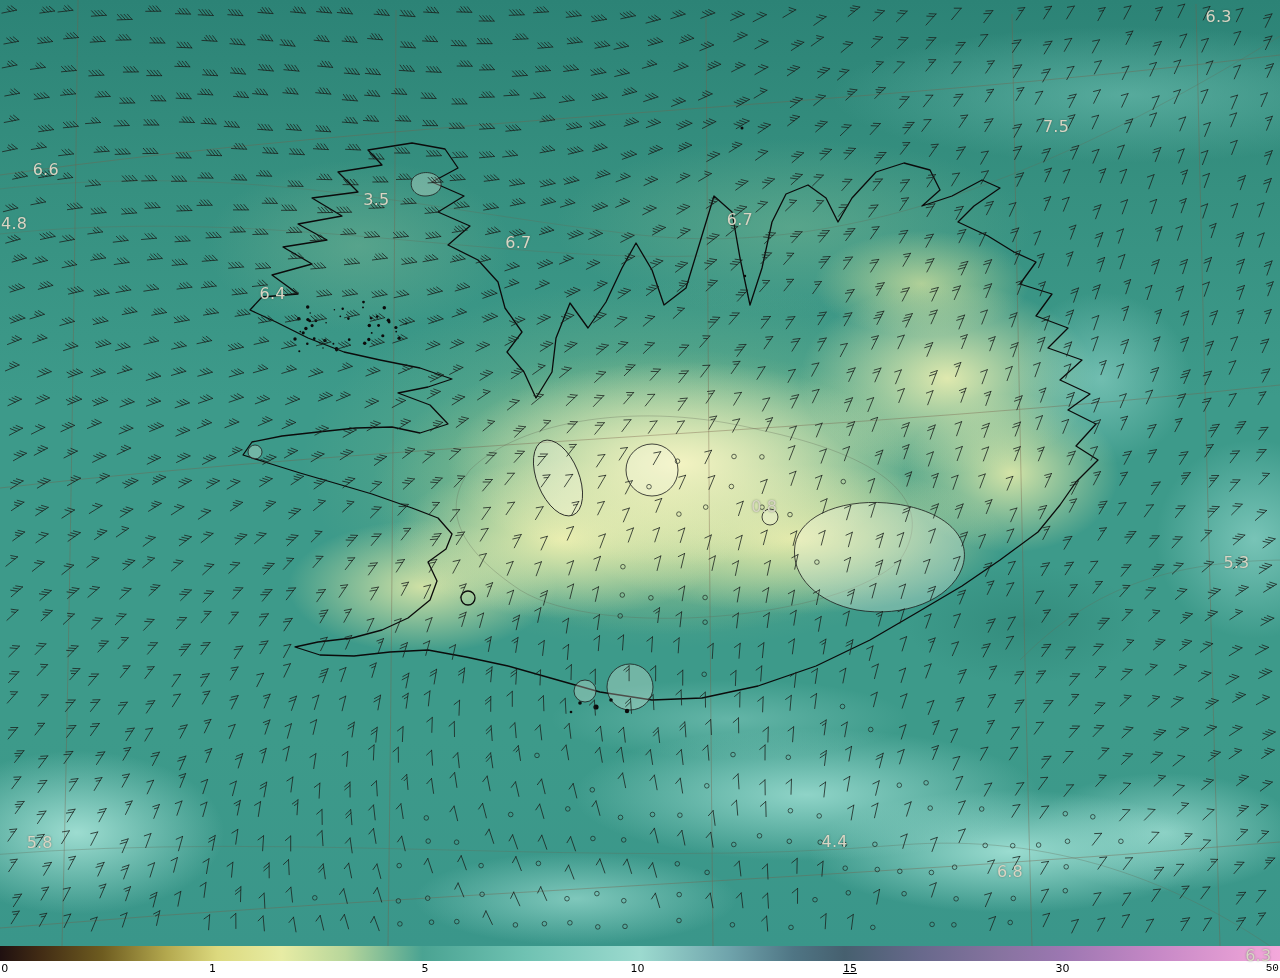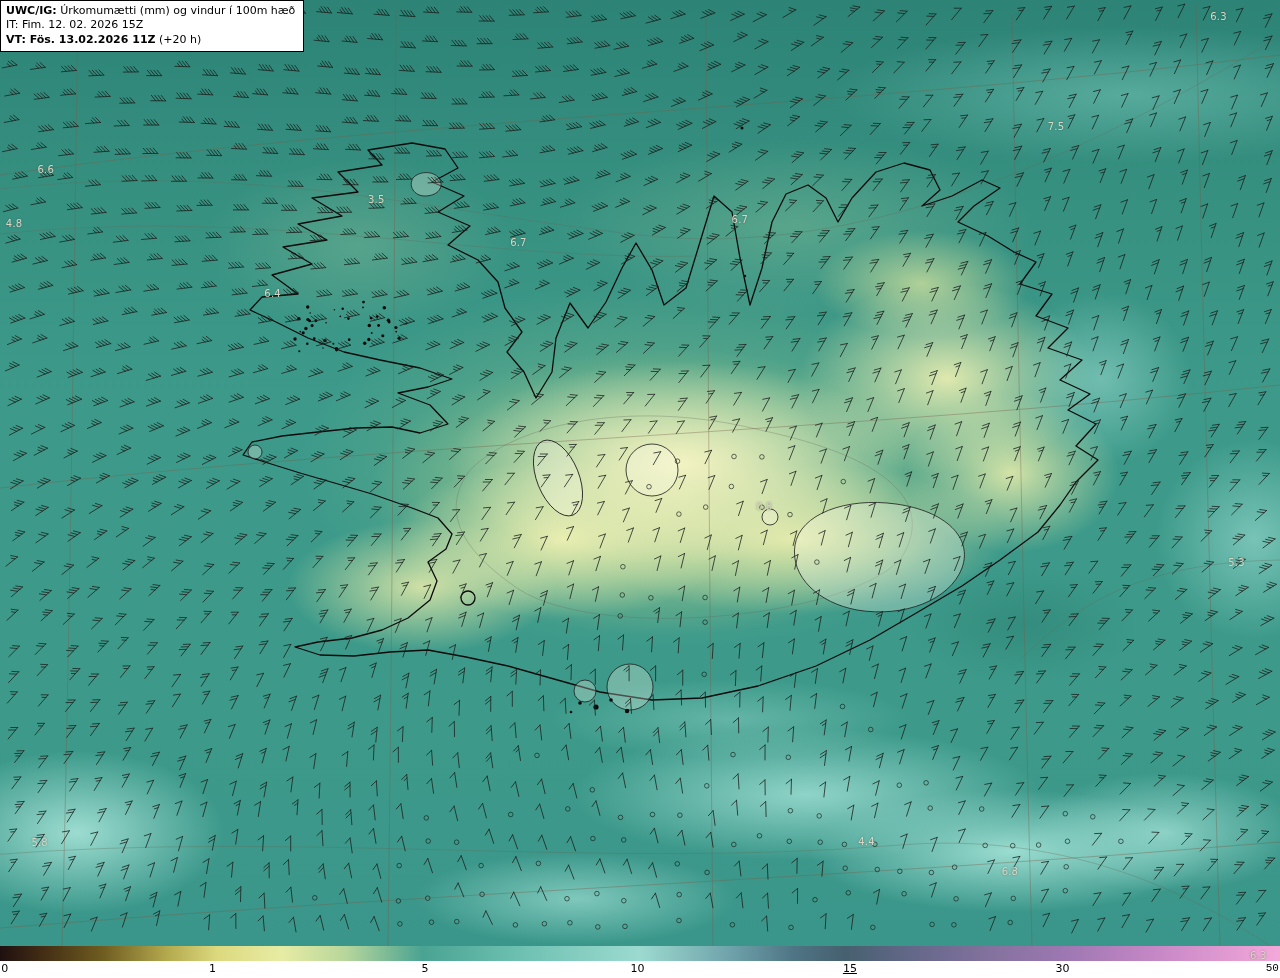--- a/index.html
+++ b/index.html
@@ -36,21 +36,21 @@
   #map-svg{position:absolute;left:0;top:0;width:1280px;height:946px;z-index:2}
   #graticule path{stroke:rgba(122,92,70,.38);fill:none;stroke-width:1}
   #contours path{stroke:rgba(100,105,88,.32);fill:none;stroke-width:1}
   #coast path, #coast circle{stroke:#0b0b0b;fill:none;stroke-width:1.3;stroke-linejoin:round}
   #glaciers path, #glaciers circle, #glaciers ellipse{stroke:#1a1a1a;stroke-width:.8;fill:rgba(252,252,238,.28)}
   #islands circle{fill:#0b0b0b;stroke:none}
   #barbs path{stroke:rgba(25,32,28,.78);stroke-width:1;fill:none;stroke-linecap:round}
   #barbs circle{stroke:rgba(25,32,28,.66);fill:none;stroke-width:1}
 
   #labels{position:absolute;inset:0;pointer-events:none;z-index:6}
-  .map-label{position:absolute;font-size:10px;color:#d9d5c4;transform:translate(-50%,-50%);
+  .map-label{position:absolute;font-size:16px;color:#d9d5c4;transform:translate(-50%,-50%);
              text-shadow:0 0 2px rgba(45,70,60,.55);letter-spacing:.2px}
 
   .titlebox{position:absolute;left:0;top:0;z-index:7;background:#fff;border:1px solid #000;
             padding:3px 8px 4px 5px;font-size:11px;line-height:1.3;color:#000;min-width:265px}
   .b{font-weight:bold}
 
   .colorbar{position:absolute;left:0;bottom:0;width:100%;height:32px;z-index:5}
   .cb-band{position:absolute;left:0;top:0;width:100%;height:15px;background:#888}
   .cb-labels{position:absolute;left:0;top:15px;width:100%;height:17px;background:#fff}
   .cb-tick{position:absolute;top:1px;font-size:11px;color:#000;transform:translateX(-50%)}
@@ -1736,30 +1736,25 @@
       <span class="map-label" style="left: 82.5%; top: 12.9%;">7.5</span>
       <span class="map-label" style="left: 1.7%; top: 17.3%; margin-left: 24px;">6.6</span>
       <span class="map-label" style="left: 1.1%; top: 22.8%;">4.8</span>
       <span class="map-label" style="left: 29.4%; top: 20.3%;">3.5</span>
       <span class="map-label" style="left: 57.8%; top: 22.4%;">6.7</span>
       <span class="map-label" style="left: 40.5%; top: 24.7%;">6.7</span>
       <span class="map-label" style="left: 21.3%; top: 30%; text-align: right;">6.4</span>
       <span class="map-label" style="left: 59.7%; top: 51.7%;">0.8</span>
       <span class="map-label" style="left: 96.6%; top: 57.5%;">5.3</span>
       <span class="map-label" style="left: 3.1%; top: 86.1%;">5.8</span>
-      <span class="map-label" style="left: 65.2%; top: 86%; margin-left: 32px;">4.4</span>
+      <span class="map-label" style="left: 65.2%; top: 86%;">4.4</span>
       <span class="map-label" style="left: 78.9%; top: 89.1%;">6.8</span>
       <span class="map-label" style="left: 98.3%; top: 97.6%;">6.3</span>
     </div>
 
-  <div class="titlebox">
-    <div><span class="b">UWC/IG:</span><span> Úrkomumætti (mm) og vindur í 100m hæð</span></div>
-    <div>IT: Fim. 12. 02. 2026 15Z</div>
-    <div><span class="b">VT: Fös. 13.02.2026 11Z</span><span> (+20 h)</span></div>
-  </div>
 
   <div class="colorbar">
     <div class="cb-band" id="cb-band" style="background: linear-gradient(90deg, rgb(31, 16, 16) 0%, rgb(64, 42, 20) 3%, rgb(110, 92, 32) 8%, rgb(179, 168, 78) 13%, rgb(220, 217, 126) 17%, rgb(231, 236, 164) 22%, rgb(183, 214, 155) 27%, rgb(74, 163, 146) 33%, rgb(111, 194, 178) 41%, rgb(156, 218, 207) 50%, rgb(111, 163, 171) 57%, rgb(79, 117, 132) 62%, rgb(70, 96, 111) 66%, rgb(104, 105, 140) 72%, rgb(134, 115, 159) 78%, rgb(156, 119, 177) 83%, rgb(196, 135, 197) 90%, rgb(244, 168, 218) 100%);"></div>
     <div class="cb-labels" id="cb-labels">
         <span class="cb-tick edge" style="left: 0.1%;">0</span>
         <span class="cb-tick" style="left: 16.6%;">1</span>
         <span class="cb-tick" style="left: 33.2%;">5</span>
         <span class="cb-tick" style="left: 49.8%; text-align: right;">10</span>
         <span class="cb-tick" style="left: 66.4%; text-decoration: underline;">15</span>
         <span class="cb-tick" style="left: 83%;">30</span>

